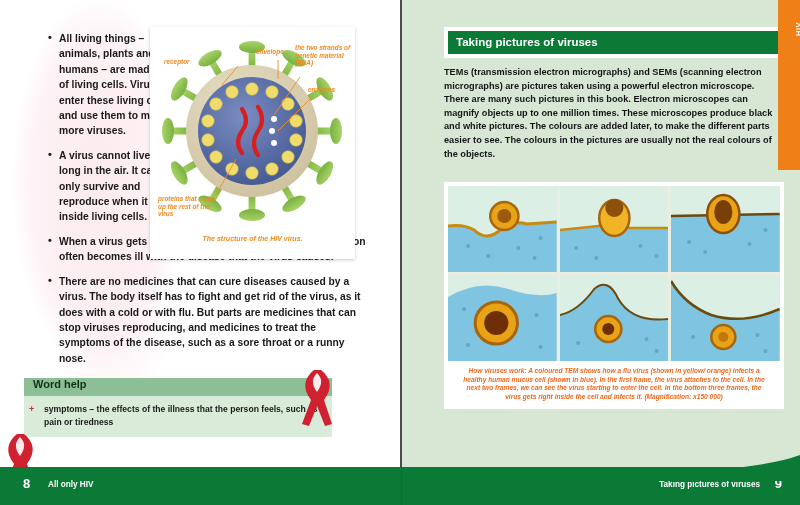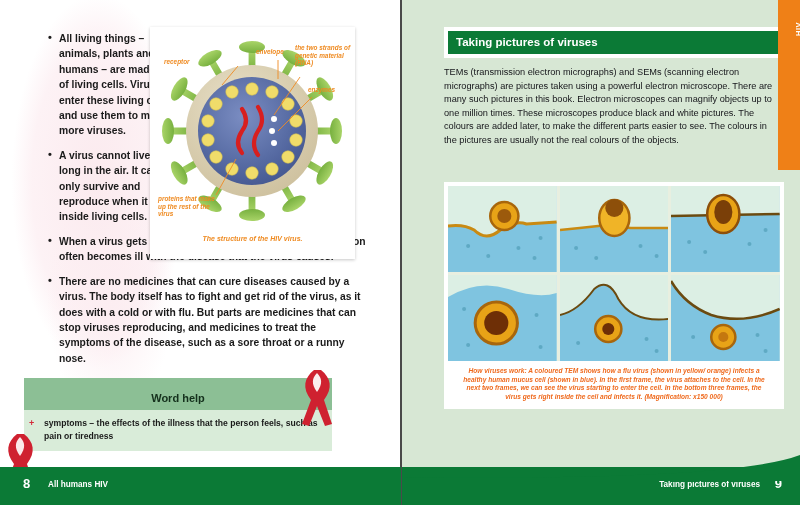--- a/index.html
+++ b/index.html
@@ -31,39 +31,39 @@
   .virus-card{position:absolute;left:150px;top:27px;width:205px;height:232px;
     background:#fff;box-shadow:0 1px 3px rgba(0,0,0,.22);}
   .virus-svg{position:absolute;left:0;top:0;}
   .vlabel{position:absolute;font-style:italic;font-weight:700;color:#ef8b22;font-size:6.4px;line-height:7.6px;}
   .vcap{position:absolute;left:0;top:208px;width:205px;text-align:center;
     font-style:italic;font-weight:700;color:#ef8b22;font-size:7px;}
 
   
   .wordhelp{position:absolute;left:24px;top:378px;width:308px;}
   .wh-head{background:#8cbf95;color:#14301c;font-size:11px;font-weight:700;
-    padding:14px 9px 6px 9px;text-align:center;}
+    padding:0 9px 6px 9px;}
   .wh-body{background:#d9ecd9;padding:7px 9px 9px 9px;font-size:8.6px;line-height:12.6px;
     color:#1a1a1a;font-weight:600;position:relative;}
   .wh-plus{color:#d42a3a;font-weight:900;position:absolute;left:5px;top:7px;font-size:9px;}
   .wh-txt{display:block;padding-left:11px;}
   .wh-term{font-weight:800;}
 
   .ribbon-wh{position:absolute;left:293px;top:368px;width:48px;height:62px;}
   .ribbon-corner{position:absolute;left:-2px;top:432px;width:46px;height:62px;}
 
   
   .gutter{position:absolute;left:400px;top:0;width:2px;height:505px;background:#4a4a4a;}
 
   
   .page-right{position:absolute;left:402px;top:0;width:398px;height:505px;background:#d7e7d4;overflow:hidden;}
   .sec-head{position:absolute;left:42px;top:27px;width:330px;background:#fff;padding:4px;}
   .sec-head-in{background:#0b7a36;color:#fff;font-size:11.5px;font-weight:700;padding:5px 8px 6px 8px;}
   .sec-body{position:absolute;left:42px;top:66px;width:332px;
-    font-size:9.2px;line-height:13.6px;color:#15151a;font-weight:400;}
+    font-size:9.2px;line-height:13.6px;color:#15151a;font-weight:700;}
 
   .tem-wrap{position:absolute;left:42px;top:182px;width:332px;background:#fff;padding:4px 4px 0 4px;}
   .tem-grid{display:grid;grid-template-columns:repeat(3,1fr);grid-template-rows:repeat(2,86px);
     gap:3px;background:#e8efe0;}
   .tem-cell{position:relative;overflow:hidden;background:#cfe7ef;}
   .tem-cap{font-style:italic;font-weight:700;color:#ef6a1e;font-size:6.6px;line-height:8.6px;
     text-align:center;padding:6px 10px 8px 10px;background:#fff;}
 
   .tab-hiv{position:absolute;left:778px;top:0;width:22px;height:170px;background:#ef8017;
     border-bottom-left-radius:0;}
@@ -329,21 +329,21 @@
       <div class="tem-cap">How viruses work: A coloured TEM shows how a flu virus (shown in yellow/ orange) infects a healthy human mucus cell (shown in blue).  In the first frame, the virus attaches to the cell.  In the next two frames, we can see the virus starting to enter the cell.  In the bottom three frames, the virus gets right inside the cell and infects it.  (Magnification: x150 000)</div>
     </div>
   </div>
 
   <div class="tab-hiv">
       <span>HIV</span>
     </div>
 
   <div class="foot-left">
     <div class="pg pg-l">8</div>
-    <div class="ft ft-l">All humans HIV</div>
+    <div class="ft ft-l">All only HIV</div>
   </div>
   <div class="foot-right">
     <div class="pg pg-r">9</div>
     <div class="ft ft-r">Taking pictures of viruses</div>
   </div>
   <svg class="foot-curve" viewBox="0 0 398 26" preserveAspectRatio="none">
     <path d="M0 26 L398 26 L398 0 Q330 26 0 22 Z" fill="#0b7a36"></path>
   </svg>
 
 </div>

